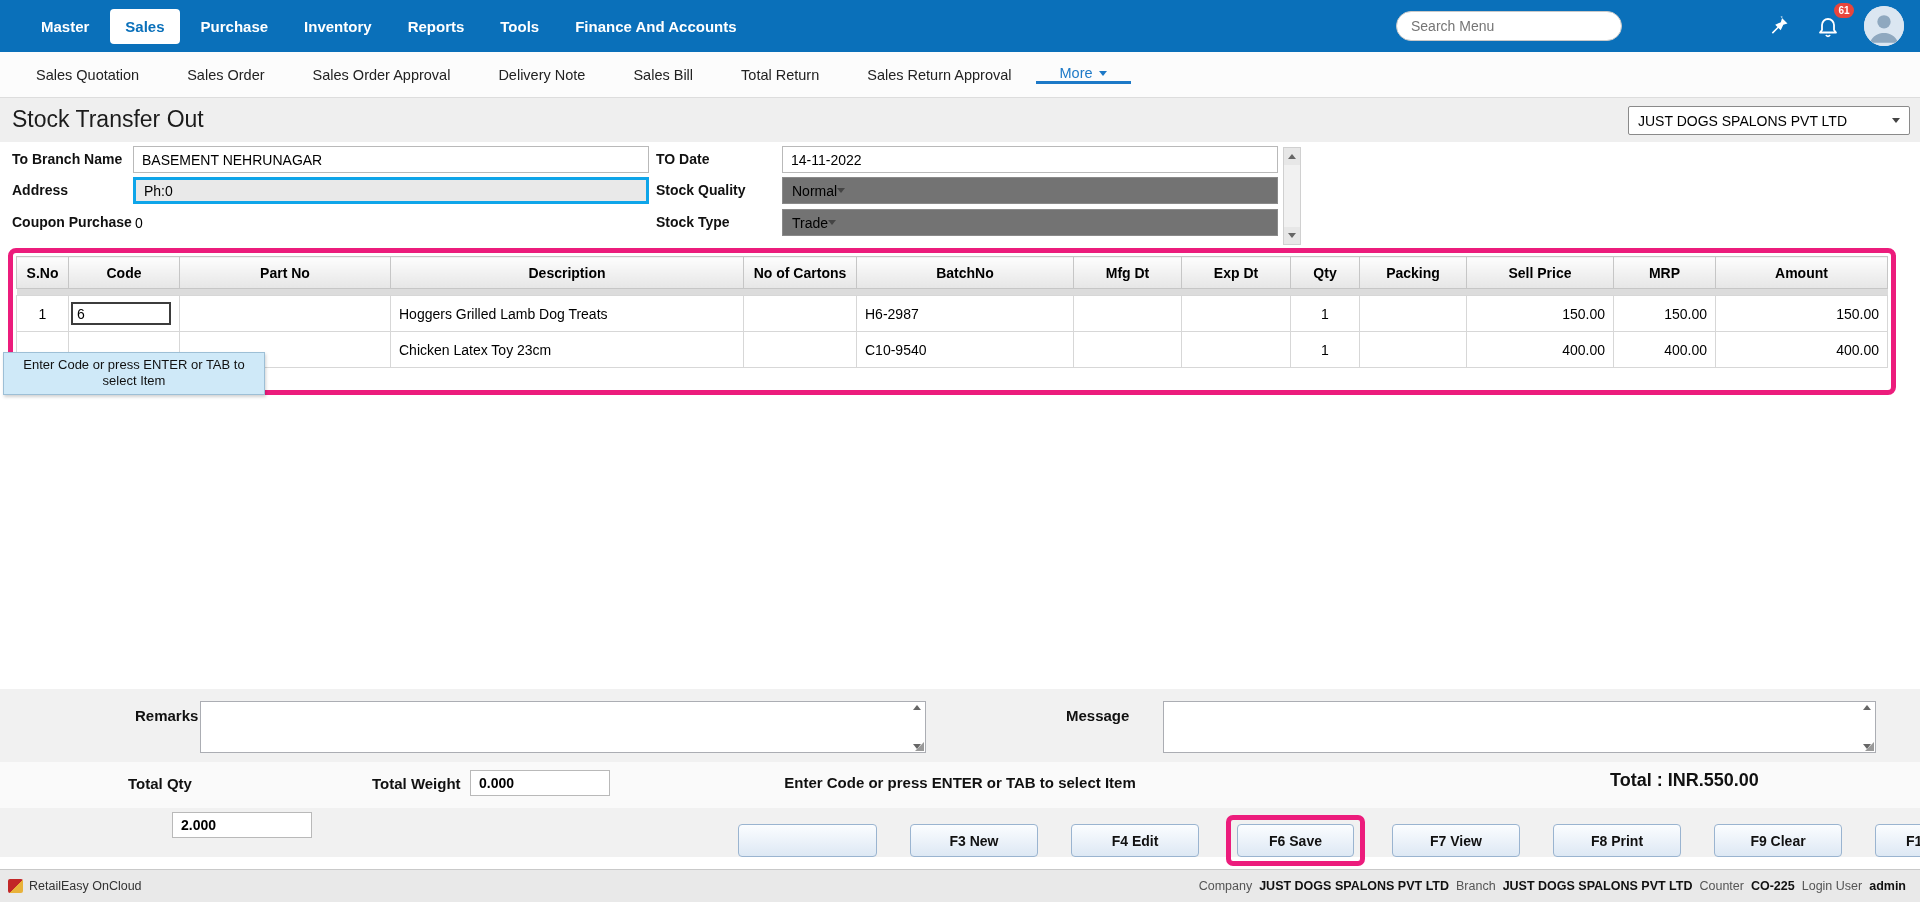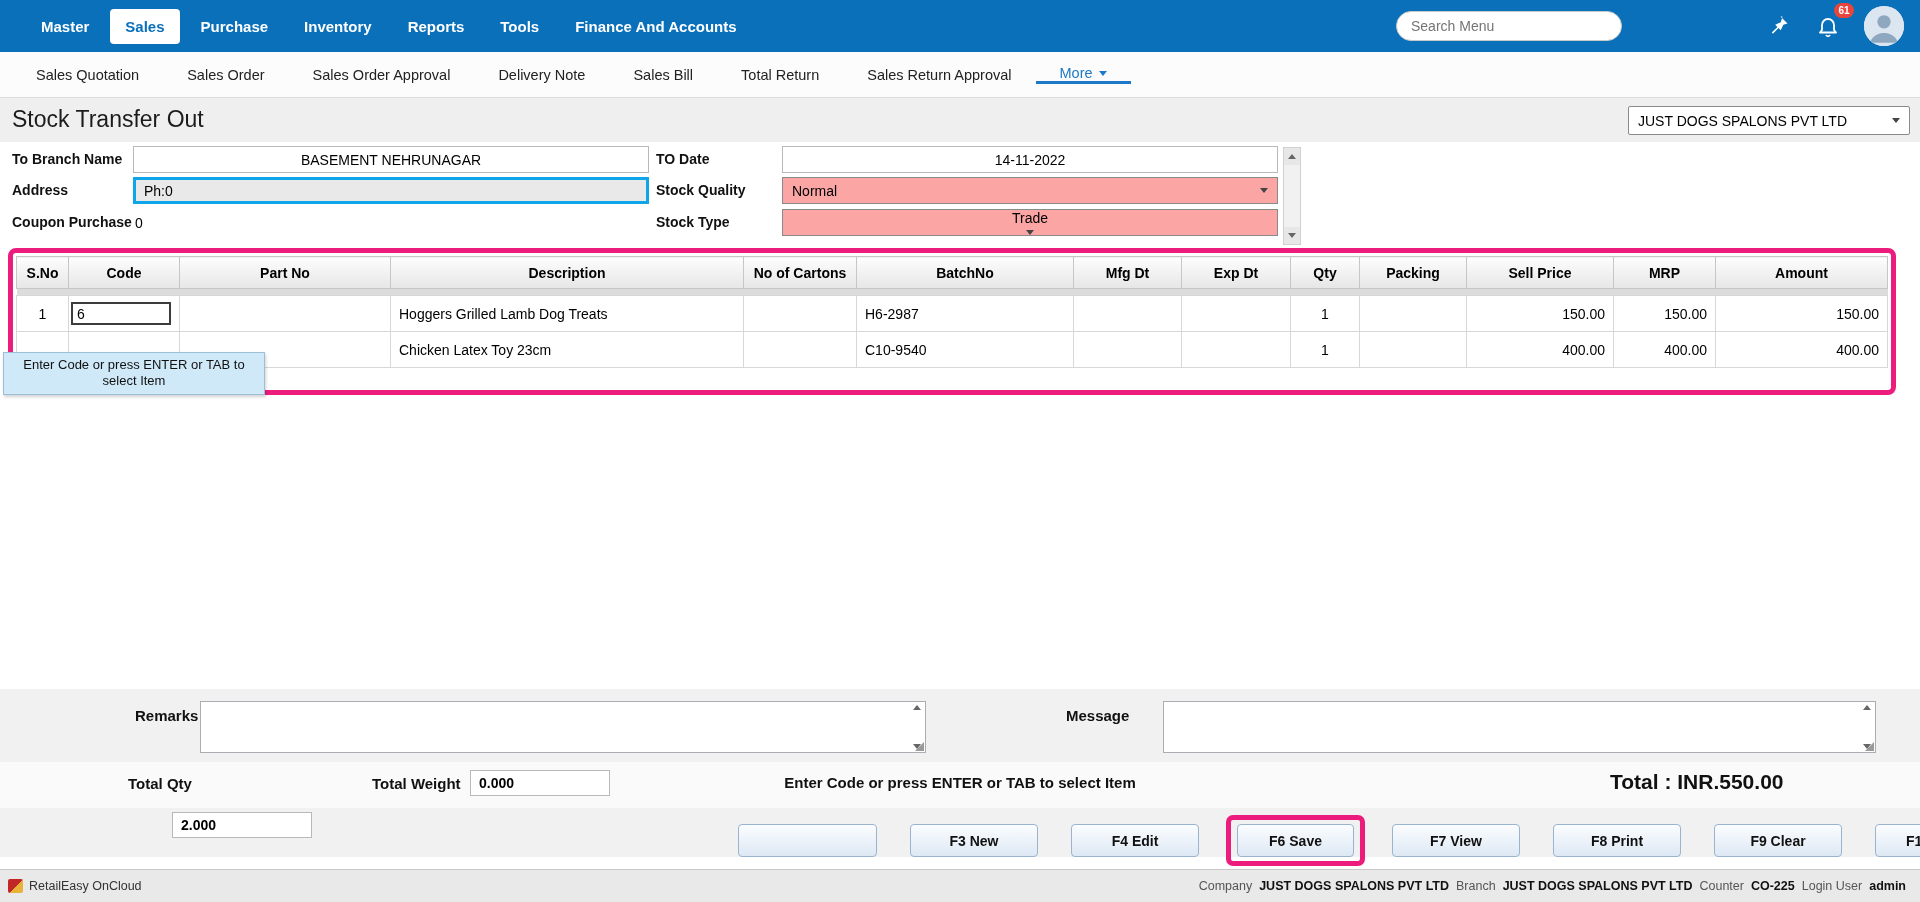--- a/index.html
+++ b/index.html
@@ -28,24 +28,24 @@
   .caret-down-s { width:0; height:0; border-left:4px solid transparent; border-right:4px solid transparent; border-top:5px solid #666; display:inline-block; }
 
   
   .page-header { position:absolute; top:98px; left:0; width:1920px; height:44px; background:#efefef; }
   .page-title { position:absolute; left:12px; top:8px; font-size:23px; color:#1c1c1c; }
   .company-select { position:absolute; right:10px; top:8px; width:282px; height:29px; background:#fff; border:1px solid #8a8a8a; border-radius:2px; display:flex; align-items:center; justify-content:space-between; padding:0 9px; font-size:14px; cursor:pointer; }
 
   
   .form-label { position:absolute; font-size:14px; font-weight:bold; color:#111; line-height:27px; }
   .fld { position:absolute; height:27px; font-size:14px; }
-  .text-input { border:1px solid #b9b9b9; background:#fff; padding:0 8px; font-family:inherit; font-size:14px; width:100%; height:100%; outline:none;text-align:center; }
+  .text-input { border:1px solid #b9b9b9; background:#fff; padding:0 8px; font-family:inherit; font-size:14px; width:100%; height:100%; outline:none; }
   .gray-box { background:#e9e9e9; border:3px solid #0ea5e9; display:flex; align-items:center; padding:0 8px; }
   .plain-val { display:flex; align-items:center; padding:0 2px; }
-  .select-box { background:#fca5a5; border:1px solid #8a8a8a; display:flex; align-items:center; justify-content:space-between; padding:0 9px; cursor:pointer; }
+  .select-box { background:#737373; border:1px solid #8a8a8a; display:flex; align-items:center; padding:0 9px; cursor:pointer; }
   .vscroll { position:absolute; left:1283px; top:147px; width:18px; height:98px; background:#f1f1f1; border:1px solid #d0d0d0; }
   .vscroll .up { position:absolute; top:0; left:0; width:16px; height:17px; display:flex; align-items:center; justify-content:center; background:#e7e7e7; cursor:pointer; }
   .vscroll .down { position:absolute; bottom:0; left:0; width:16px; height:17px; display:flex; align-items:center; justify-content:center; background:#e7e7e7; cursor:pointer; }
 
   
   .grid-annot { position:absolute; top:248px; left:8px; width:1888px; background:#fff; border:5px solid #ec1c7c; border-radius:8px; padding:3px 3px 22px 3px; }
   table.grid { width:100%; border-collapse:collapse; table-layout:fixed; font-size:14px; }
   table.grid th { background:linear-gradient(#fdfdfd,#e6e6e6); border:1px solid #c6c6c6; font-weight:bold; height:32px; text-align:center; padding:0 4px; overflow:hidden; white-space:nowrap; }
   table.grid td { border:1px solid #d7d7d7; height:36px; background:#fff; padding:0 8px; overflow:hidden; white-space:nowrap; }
   table.grid tr.spacer td { height:7px; background:#dcdcdc; border-left:none; border-right:none; padding:0; }
@@ -59,21 +59,21 @@
   .buttons-band { position:absolute; top:808px; left:0; width:1920px; height:49px; background:#f1f1f1; }
 
   .band-label { position:absolute; font-size:15px; font-weight:bold; color:#111; }
   .ta-wrap { position:absolute; height:52px; }
   .ta-wrap textarea { width:100%; height:100%; resize:none; border:1px solid #abadb3; font-family:inherit; font-size:14px; padding:4px 20px 4px 6px; outline:none; }
   .ta-deco { position:absolute; right:2px; top:2px; bottom:2px; width:15px; pointer-events:none; display:flex; flex-direction:column; justify-content:space-between; align-items:center; padding:2px 0; }
   .grip { position:absolute; right:2px; bottom:2px; width:0; height:0; border-bottom:9px solid #9a9a9a; border-left:9px solid transparent; pointer-events:none; }
 
   .tot-input { position:absolute; height:26px; border:1px solid #b9b9b9; background:#fff; font-size:14px; font-weight:bold; padding:0 8px; font-family:inherit; outline:none; }
   .hint-text { position:absolute; top:774px; left:0; width:1920px; text-align:center; font-size:15px; font-weight:bold; color:#111; }
-  .grand-total { position:absolute; top:770px; left:1610px; font-size:21px; font-weight:bold; color:#111; }
+  .grand-total { position:absolute; top:770px; left:1610px; font-size:18px; font-weight:bold; color:#111; }
 
   .btn-row { position:absolute; top:815px; left:738px; display:flex; align-items:center; gap:33px; }
   .fbtn { width:128px; height:33px; background:linear-gradient(#fbfdff,#dde8f4); border:1px solid #9ab4d0; border-radius:4px; font-size:14px; font-weight:bold; color:#111; font-family:inherit; cursor:pointer; }
   .fbtn.blank { width:139px; }
   .save-annot { display:inline-block; border:5px solid #ec1c7c; border-radius:7px; padding:4px 6px; margin:0 -6px; background:transparent; }
 
   
   .statusbar { position:absolute; top:869px; left:0; width:1920px; height:33px; background:#e9e9e9; border-top:1px solid #c9c9c9; font-size:12.5px; color:#333; }
   .status-left { position:absolute; left:8px; top:0; height:32px; display:flex; align-items:center; gap:6px; }
   .status-right { position:absolute; right:14px; top:0; height:32px; display:flex; align-items:center; gap:7px; }
@@ -156,21 +156,21 @@
   <div class="form-label" style="left:656px; top:146px;">TO Date</div>
   <div class="fld" style="left:782px; top:146px; width:496px;">
     <input class="text-input" value="14-11-2022" style="">
   </div>
   <div class="form-label" style="left:656px; top:177px;">Stock Quality</div>
   <div class="fld select-box" style="left:782px; top:177px; width:496px;">
     <span>Normal</span>
     <span class="caret-down" style="color:#444"></span>
   </div>
   <div class="form-label" style="left:656px; top:209px;">Stock Type</div>
-  <div class="fld select-box" style="left:782px; top:209px; width:496px;flex-direction:column;">
+  <div class="fld select-box" style="left:782px; top:209px; width:496px;">
     <span>Trade</span>
     <span class="caret-down" style="color:#444"></span>
   </div>
 
   <div class="vscroll">
     <div class="up">
         <span class="caret-up-s"></span>
       </div>
     <div class="down">
         <span class="caret-down-s"></span>

